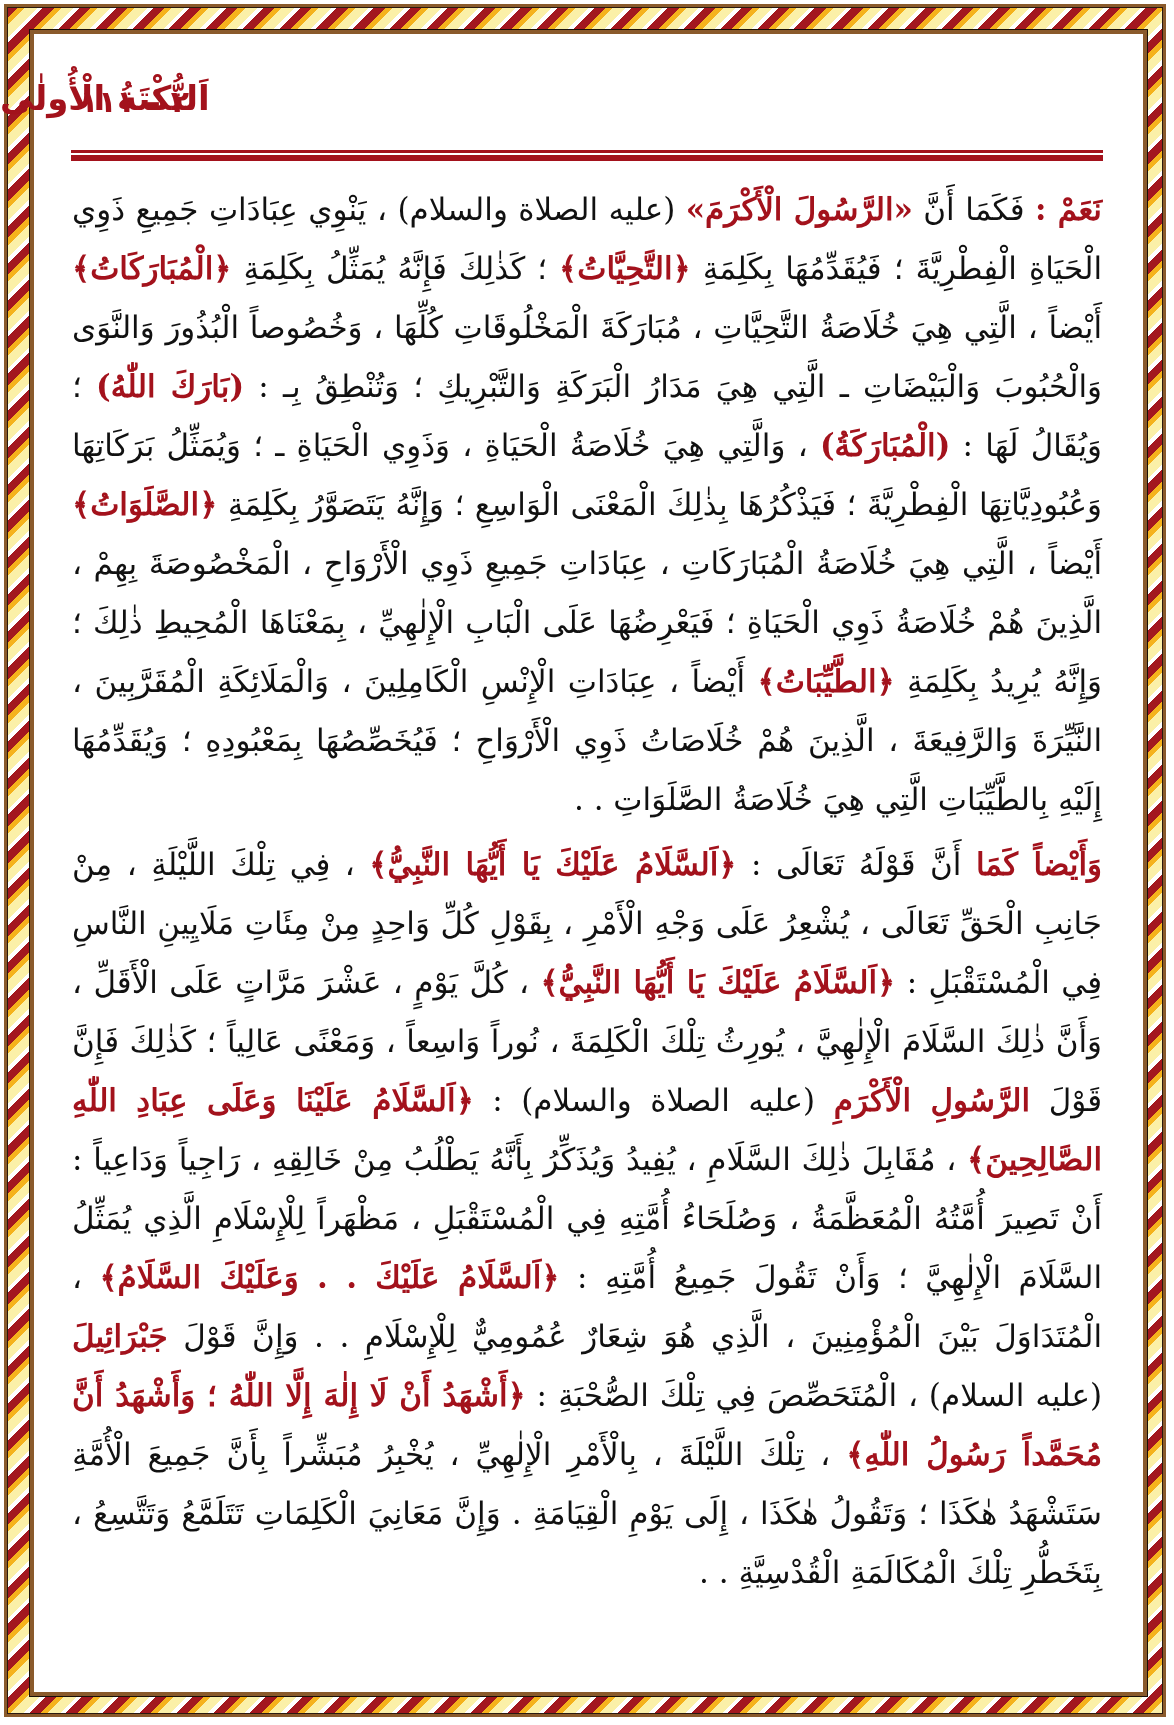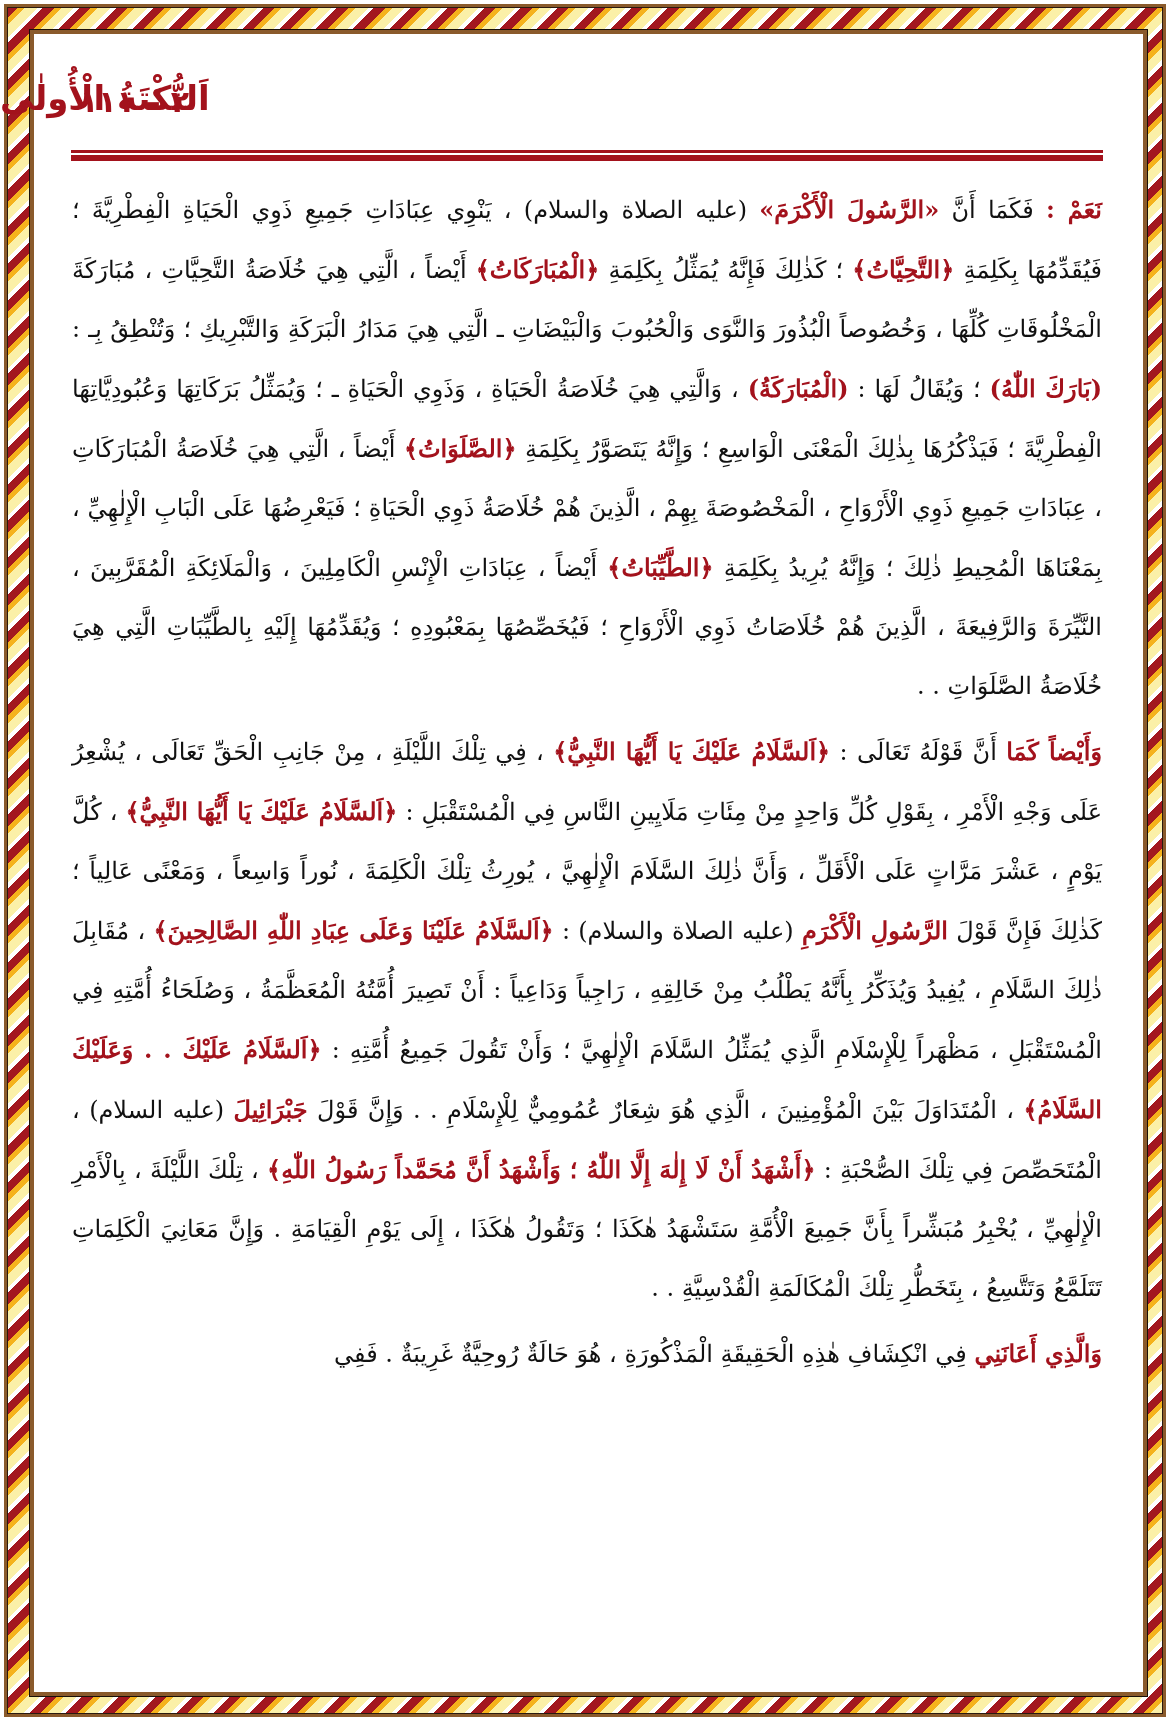--- a/index.html
+++ b/index.html
@@ -27,35 +27,34 @@
   .header-page {
     position:absolute; left:80px; top:84px;
     font-family:"DejaVu Sans", sans-serif; font-weight:bold; font-size:30px;
     color:#a3121c; direction:rtl; letter-spacing:4px;
   }
   .rule-thin { position:absolute; left:71px; width:1032px; top:150px; height:3px; background:#a3121c; }
   .rule-thick { position:absolute; left:71px; width:1032px; top:155px; height:6px; background:#a3121c; }
   .body-text {
     position:absolute; left:72px; width:1030px; top:180px;
     direction:rtl; text-align:justify; text-align-last:justify;
-    font-family:"DejaVu Serif", serif; font-size:24px; line-height:59px; color:#111;
+    font-family:"DejaVu Serif", serif; font-size:31px; line-height:59px; color:#111;
   }
   .para { margin:0; }
   .para.last-short { text-align-last:right; }
   .para + .para { margin-top:6px; }
   .red { color:#a3121c; font-weight:bold; }
 </style>
 </head>
 <body>
 
 <div class="frame-outer"></div>
 <div class="frame-inner"></div>
 
 <div class="header-title">اَلنُّكْتَةُ الْأُولٰى</div>
 <div class="header-page">٢ – ١١١</div>
 <div class="rule-thin"></div>
 <div class="rule-thick"></div>
 
 <div class="body-text">
   <p class="para last-short"><span class="red">نَعَمْ :</span><span> فَكَمَا أَنَّ </span><span class="red">«الرَّسُولَ الْأَكْرَمَ»</span><span> (عليه الصلاة والسلام) ، يَنْوِي عِبَادَاتِ جَمِيعِ ذَوِي الْحَيَاةِ الْفِطْرِيَّةَ ؛ فَيُقَدِّمُهَا بِكَلِمَةِ </span><span class="red">﴿التَّحِيَّاتُ﴾</span><span> ؛ كَذٰلِكَ فَإِنَّهُ يُمَثِّلُ بِكَلِمَةِ </span><span class="red">﴿الْمُبَارَكَاتُ﴾</span><span> أَيْضاً ، الَّتِي هِيَ خُلَاصَةُ التَّحِيَّاتِ ، مُبَارَكَةَ الْمَخْلُوقَاتِ كُلِّهَا ، وَخُصُوصاً الْبُذُورَ وَالنَّوَى وَالْحُبُوبَ وَالْبَيْضَاتِ ـ الَّتِي هِيَ مَدَارُ الْبَرَكَةِ وَالتَّبْرِيكِ ؛ وَتُنْطِقُ بِـ : </span><span class="red">(بَارَكَ اللّٰهُ)</span><span> ؛ وَيُقَالُ لَهَا : </span><span class="red">(الْمُبَارَكَةُ)</span><span> ، وَالَّتِي هِيَ خُلَاصَةُ الْحَيَاةِ ، وَذَوِي الْحَيَاةِ ـ ؛ وَيُمَثِّلُ بَرَكَاتِهَا وَعُبُودِيَّاتِهَا الْفِطْرِيَّةَ ؛ فَيَذْكُرُهَا بِذٰلِكَ الْمَعْنَى الْوَاسِعِ ؛ وَإِنَّهُ يَتَصَوَّرُ بِكَلِمَةِ </span><span class="red">﴿الصَّلَوَاتُ﴾</span><span> أَيْضاً ، الَّتِي هِيَ خُلَاصَةُ الْمُبَارَكَاتِ ، عِبَادَاتِ جَمِيعِ ذَوِي الْأَرْوَاحِ ، الْمَخْصُوصَةَ بِهِمْ ، الَّذِينَ هُمْ خُلَاصَةُ ذَوِي الْحَيَاةِ ؛ فَيَعْرِضُهَا عَلَى الْبَابِ الْإِلٰهِيِّ ، بِمَعْنَاهَا الْمُحِيطِ ذٰلِكَ ؛ وَإِنَّهُ يُرِيدُ بِكَلِمَةِ </span><span class="red">﴿الطَّيِّبَاتُ﴾</span><span> أَيْضاً ، عِبَادَاتِ الْإِنْسِ الْكَامِلِينَ ، وَالْمَلَائِكَةِ الْمُقَرَّبِينَ ، النَّيِّرَةَ وَالرَّفِيعَةَ ، الَّذِينَ هُمْ خُلَاصَاتُ ذَوِي الْأَرْوَاحِ ؛ فَيُخَصِّصُهَا بِمَعْبُودِهِ ؛ وَيُقَدِّمُهَا إِلَيْهِ بِالطَّيِّبَاتِ الَّتِي هِيَ خُلَاصَةُ الصَّلَوَاتِ . .</span></p>
   <p class="para last-short"><span class="red">وَأَيْضاً كَمَا</span><span> أَنَّ قَوْلَهُ تَعَالَى : </span><span class="red">﴿اَلسَّلَامُ عَلَيْكَ يَا أَيُّهَا النَّبِيُّ﴾</span><span> ، فِي تِلْكَ اللَّيْلَةِ ، مِنْ جَانِبِ الْحَقِّ تَعَالَى ، يُشْعِرُ عَلَى وَجْهِ الْأَمْرِ ، بِقَوْلِ كُلِّ وَاحِدٍ مِنْ مِئَاتِ مَلَايِينِ النَّاسِ فِي الْمُسْتَقْبَلِ : </span><span class="red">﴿اَلسَّلَامُ عَلَيْكَ يَا أَيُّهَا النَّبِيُّ﴾</span><span> ، كُلَّ يَوْمٍ ، عَشْرَ مَرَّاتٍ عَلَى الْأَقَلِّ ، وَأَنَّ ذٰلِكَ السَّلَامَ الْإِلٰهِيَّ ، يُورِثُ تِلْكَ الْكَلِمَةَ ، نُوراً وَاسِعاً ، وَمَعْنًى عَالِياً ؛ كَذٰلِكَ فَإِنَّ قَوْلَ </span><span class="red">الرَّسُولِ الْأَكْرَمِ</span><span> (عليه الصلاة والسلام) : </span><span class="red">﴿اَلسَّلَامُ عَلَيْنَا وَعَلَى عِبَادِ اللّٰهِ الصَّالِحِينَ﴾</span><span> ، مُقَابِلَ ذٰلِكَ السَّلَامِ ، يُفِيدُ وَيُذَكِّرُ بِأَنَّهُ يَطْلُبُ مِنْ خَالِقِهِ ، رَاجِياً وَدَاعِياً : أَنْ تَصِيرَ أُمَّتُهُ الْمُعَظَّمَةُ ، وَصُلَحَاءُ أُمَّتِهِ فِي الْمُسْتَقْبَلِ ، مَظْهَراً لِلْإِسْلَامِ الَّذِي يُمَثِّلُ السَّلَامَ الْإِلٰهِيَّ ؛ وَأَنْ تَقُولَ جَمِيعُ أُمَّتِهِ : </span><span class="red">﴿اَلسَّلَامُ عَلَيْكَ . . وَعَلَيْكَ السَّلَامُ﴾</span><span> ، الْمُتَدَاوَلَ بَيْنَ الْمُؤْمِنِينَ ، الَّذِي هُوَ شِعَارٌ عُمُومِيٌّ لِلْإِسْلَامِ . . وَإِنَّ قَوْلَ </span><span class="red">جَبْرَائِيلَ</span><span> (عليه السلام) ، الْمُتَحَصِّصَ فِي تِلْكَ الصُّحْبَةِ : </span><span class="red">﴿أَشْهَدُ أَنْ لَا إِلٰهَ إِلَّا اللّٰهُ ؛ وَأَشْهَدُ أَنَّ مُحَمَّداً رَسُولُ اللّٰهِ﴾</span><span> ، تِلْكَ اللَّيْلَةَ ، بِالْأَمْرِ الْإِلٰهِيِّ ، يُخْبِرُ مُبَشِّراً بِأَنَّ جَمِيعَ الْأُمَّةِ سَتَشْهَدُ هٰكَذَا ؛ وَتَقُولُ هٰكَذَا ، إِلَى يَوْمِ الْقِيَامَةِ . وَإِنَّ مَعَانِيَ الْكَلِمَاتِ تَتَلَمَّعُ وَتَتَّسِعُ ، بِتَخَطُّرِ تِلْكَ الْمُكَالَمَةِ الْقُدْسِيَّةِ . .</span></p>
-  <p class="para last-short"><span class="red">وَالَّذِي أَعَانَنِي</span><span> فِي انْكِشَافِ هٰذِهِ الْحَقِيقَةِ الْمَذْكُورَةِ ، هُوَ حَالَةٌ رُوحِيَّةٌ غَرِيبَةٌ . فَفِي</span></p>
 </div>
 
 </body></html>

